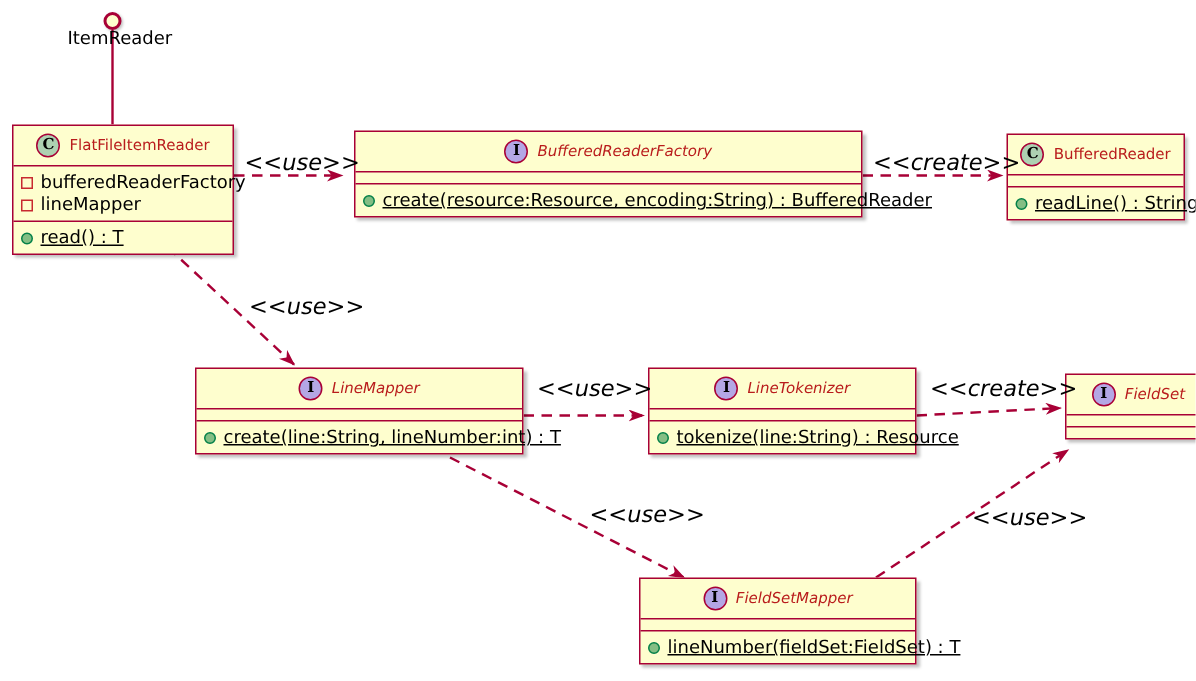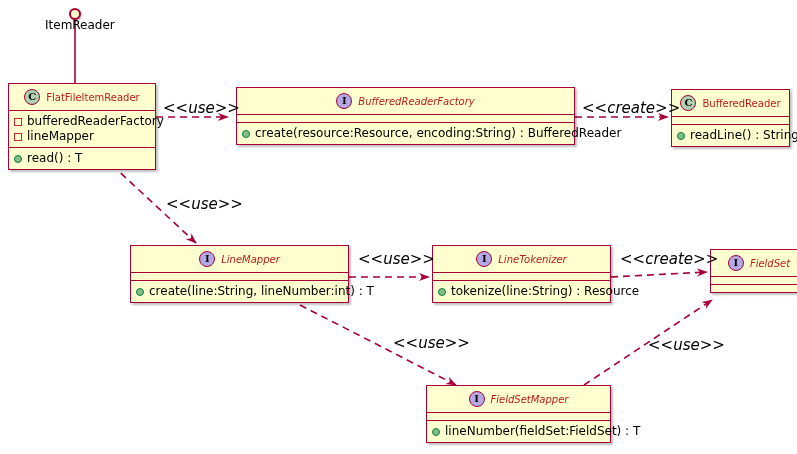--- a/index.html
+++ b/index.html
@@ -78,21 +78,21 @@
     background: #B4A7E5;
     border: 1px solid #A80036;
     color: #000000;
     font-family: "DejaVu Serif", serif;
   }
 
   .uml-compartment {
     padding: 3px 6px 3px 5px;
     border-bottom: 1px solid #A80036;
   }
-  .uml-compartment:last-child { border-bottom: none; }
+  .uml-compartment:last-child { border-bottom: none; text-decoration: underline; }
   .uml-compartment.empty { height: 7px; padding: 0; }
 
   .member {
     display: flex;
     align-items: center;
     gap: 5px;
     font-size: 12px;
     line-height: 15px;
     color: #000000;
     white-space: nowrap;

